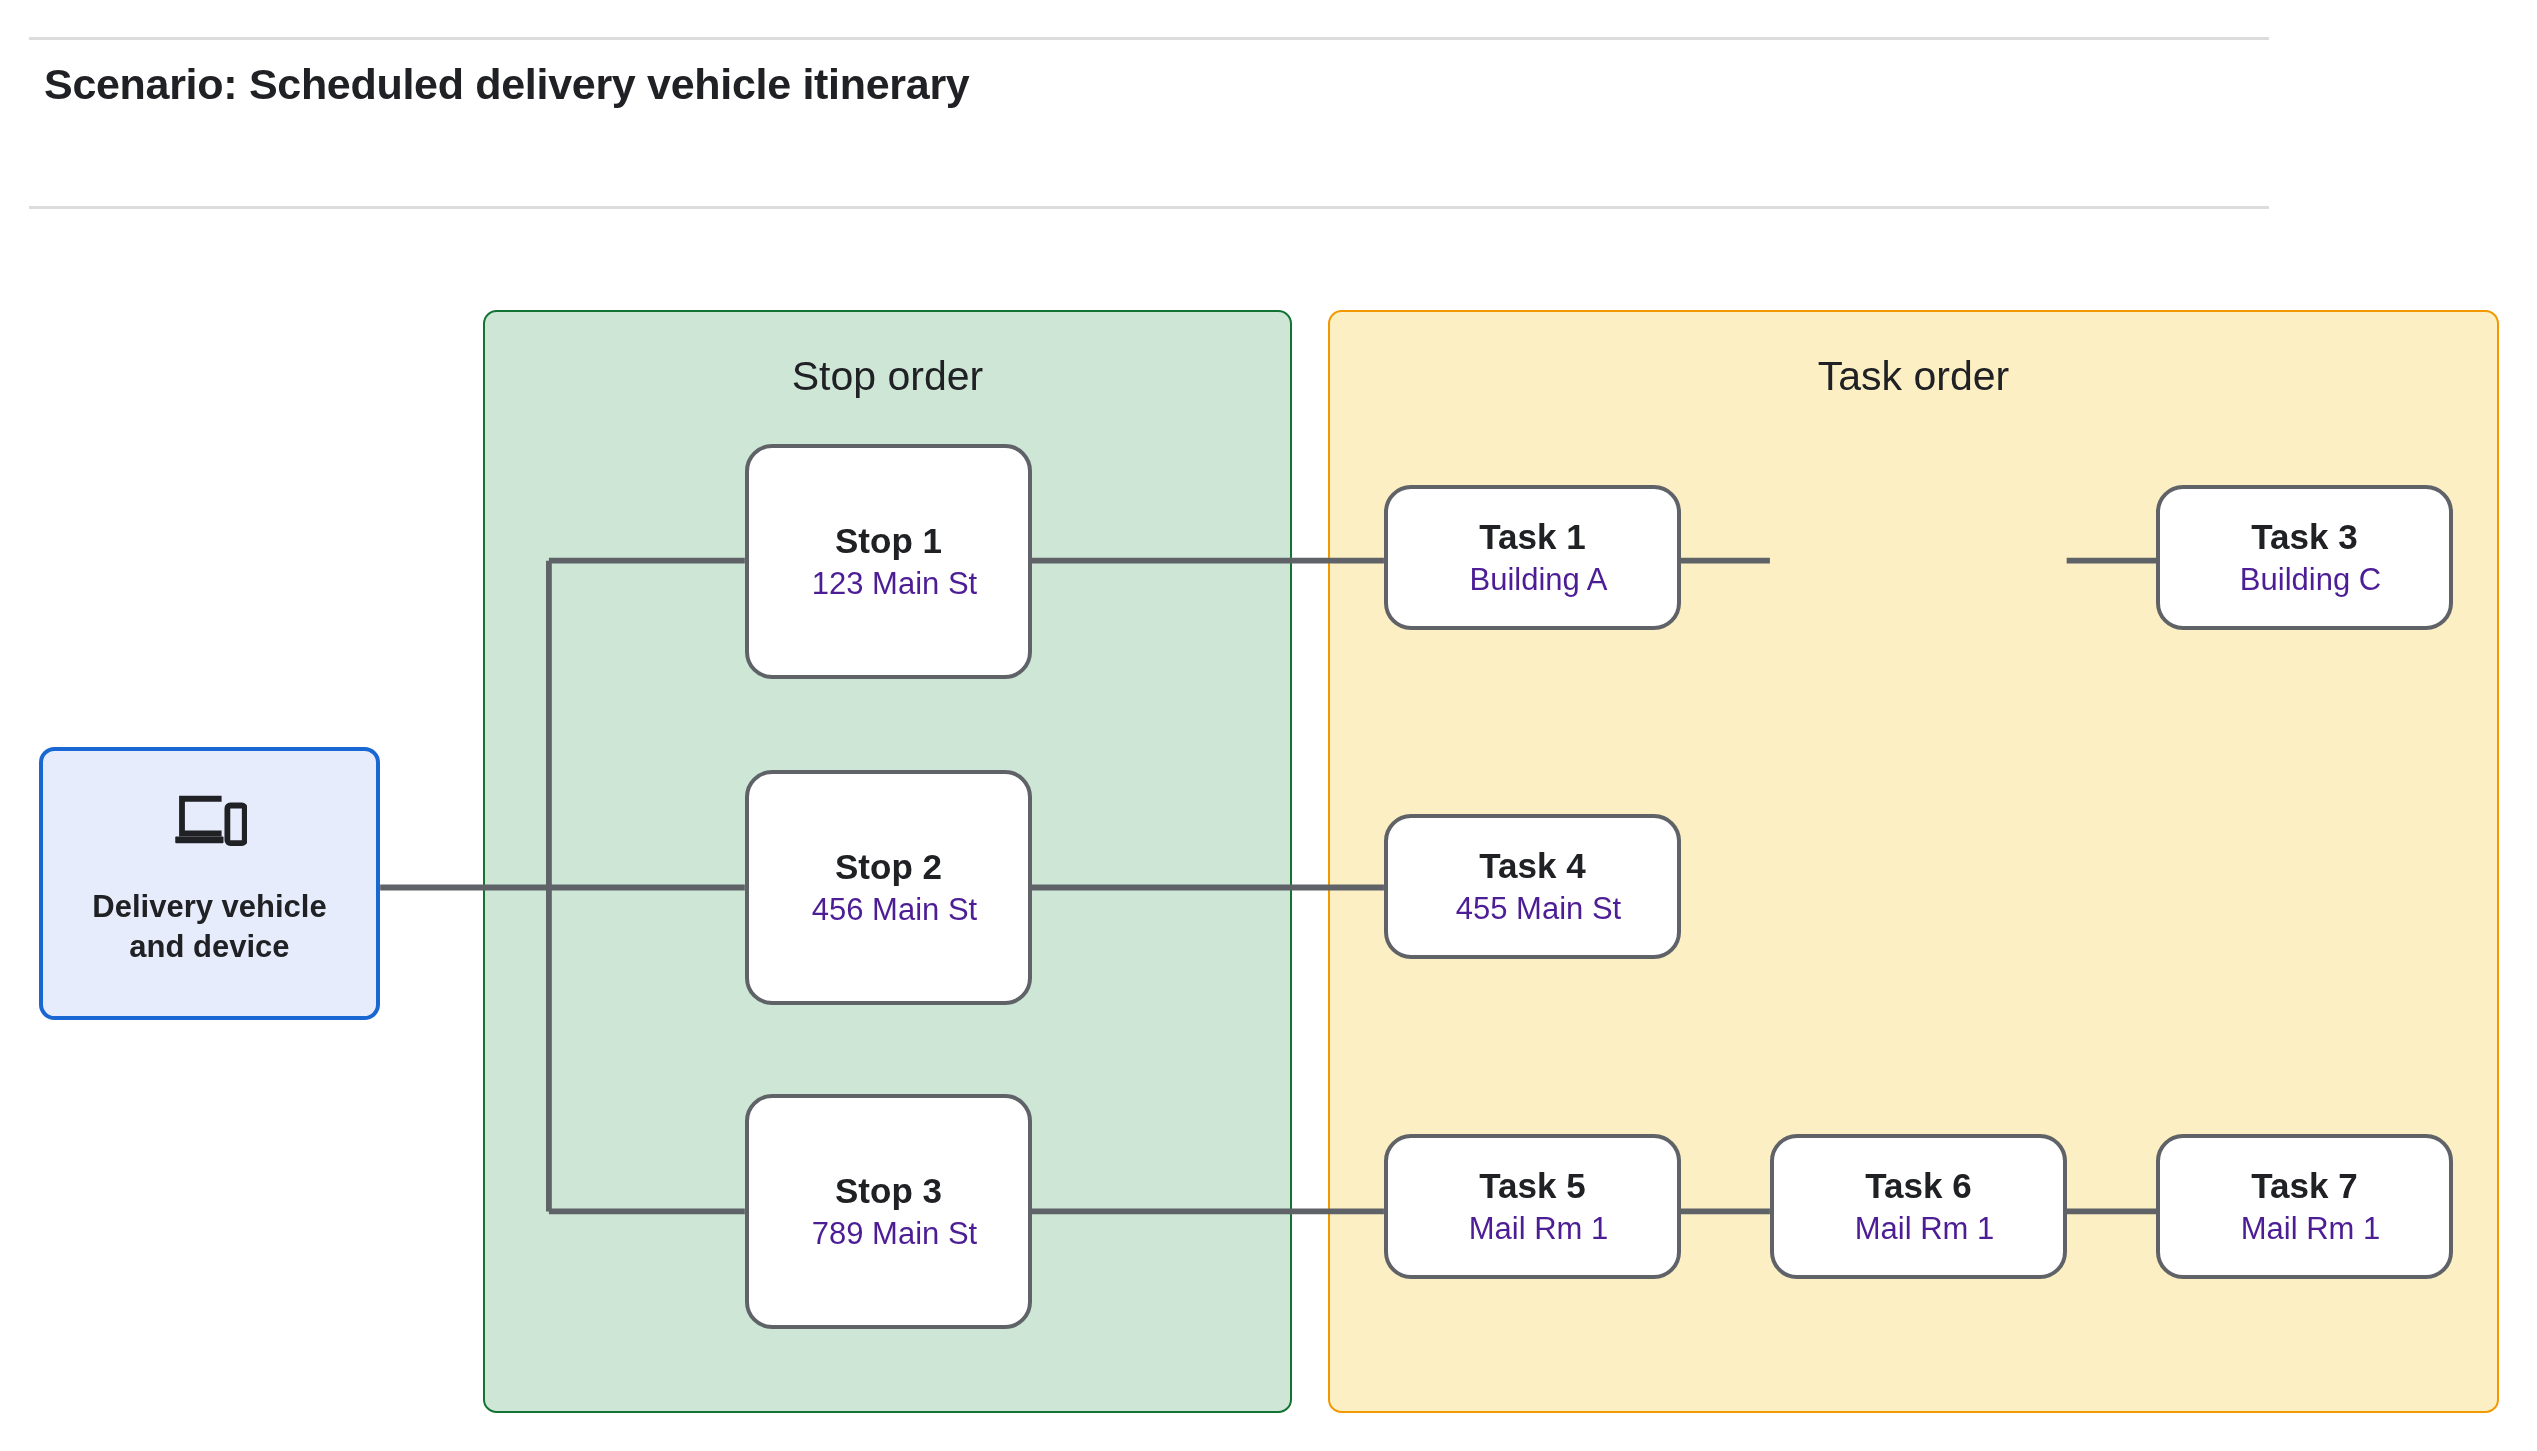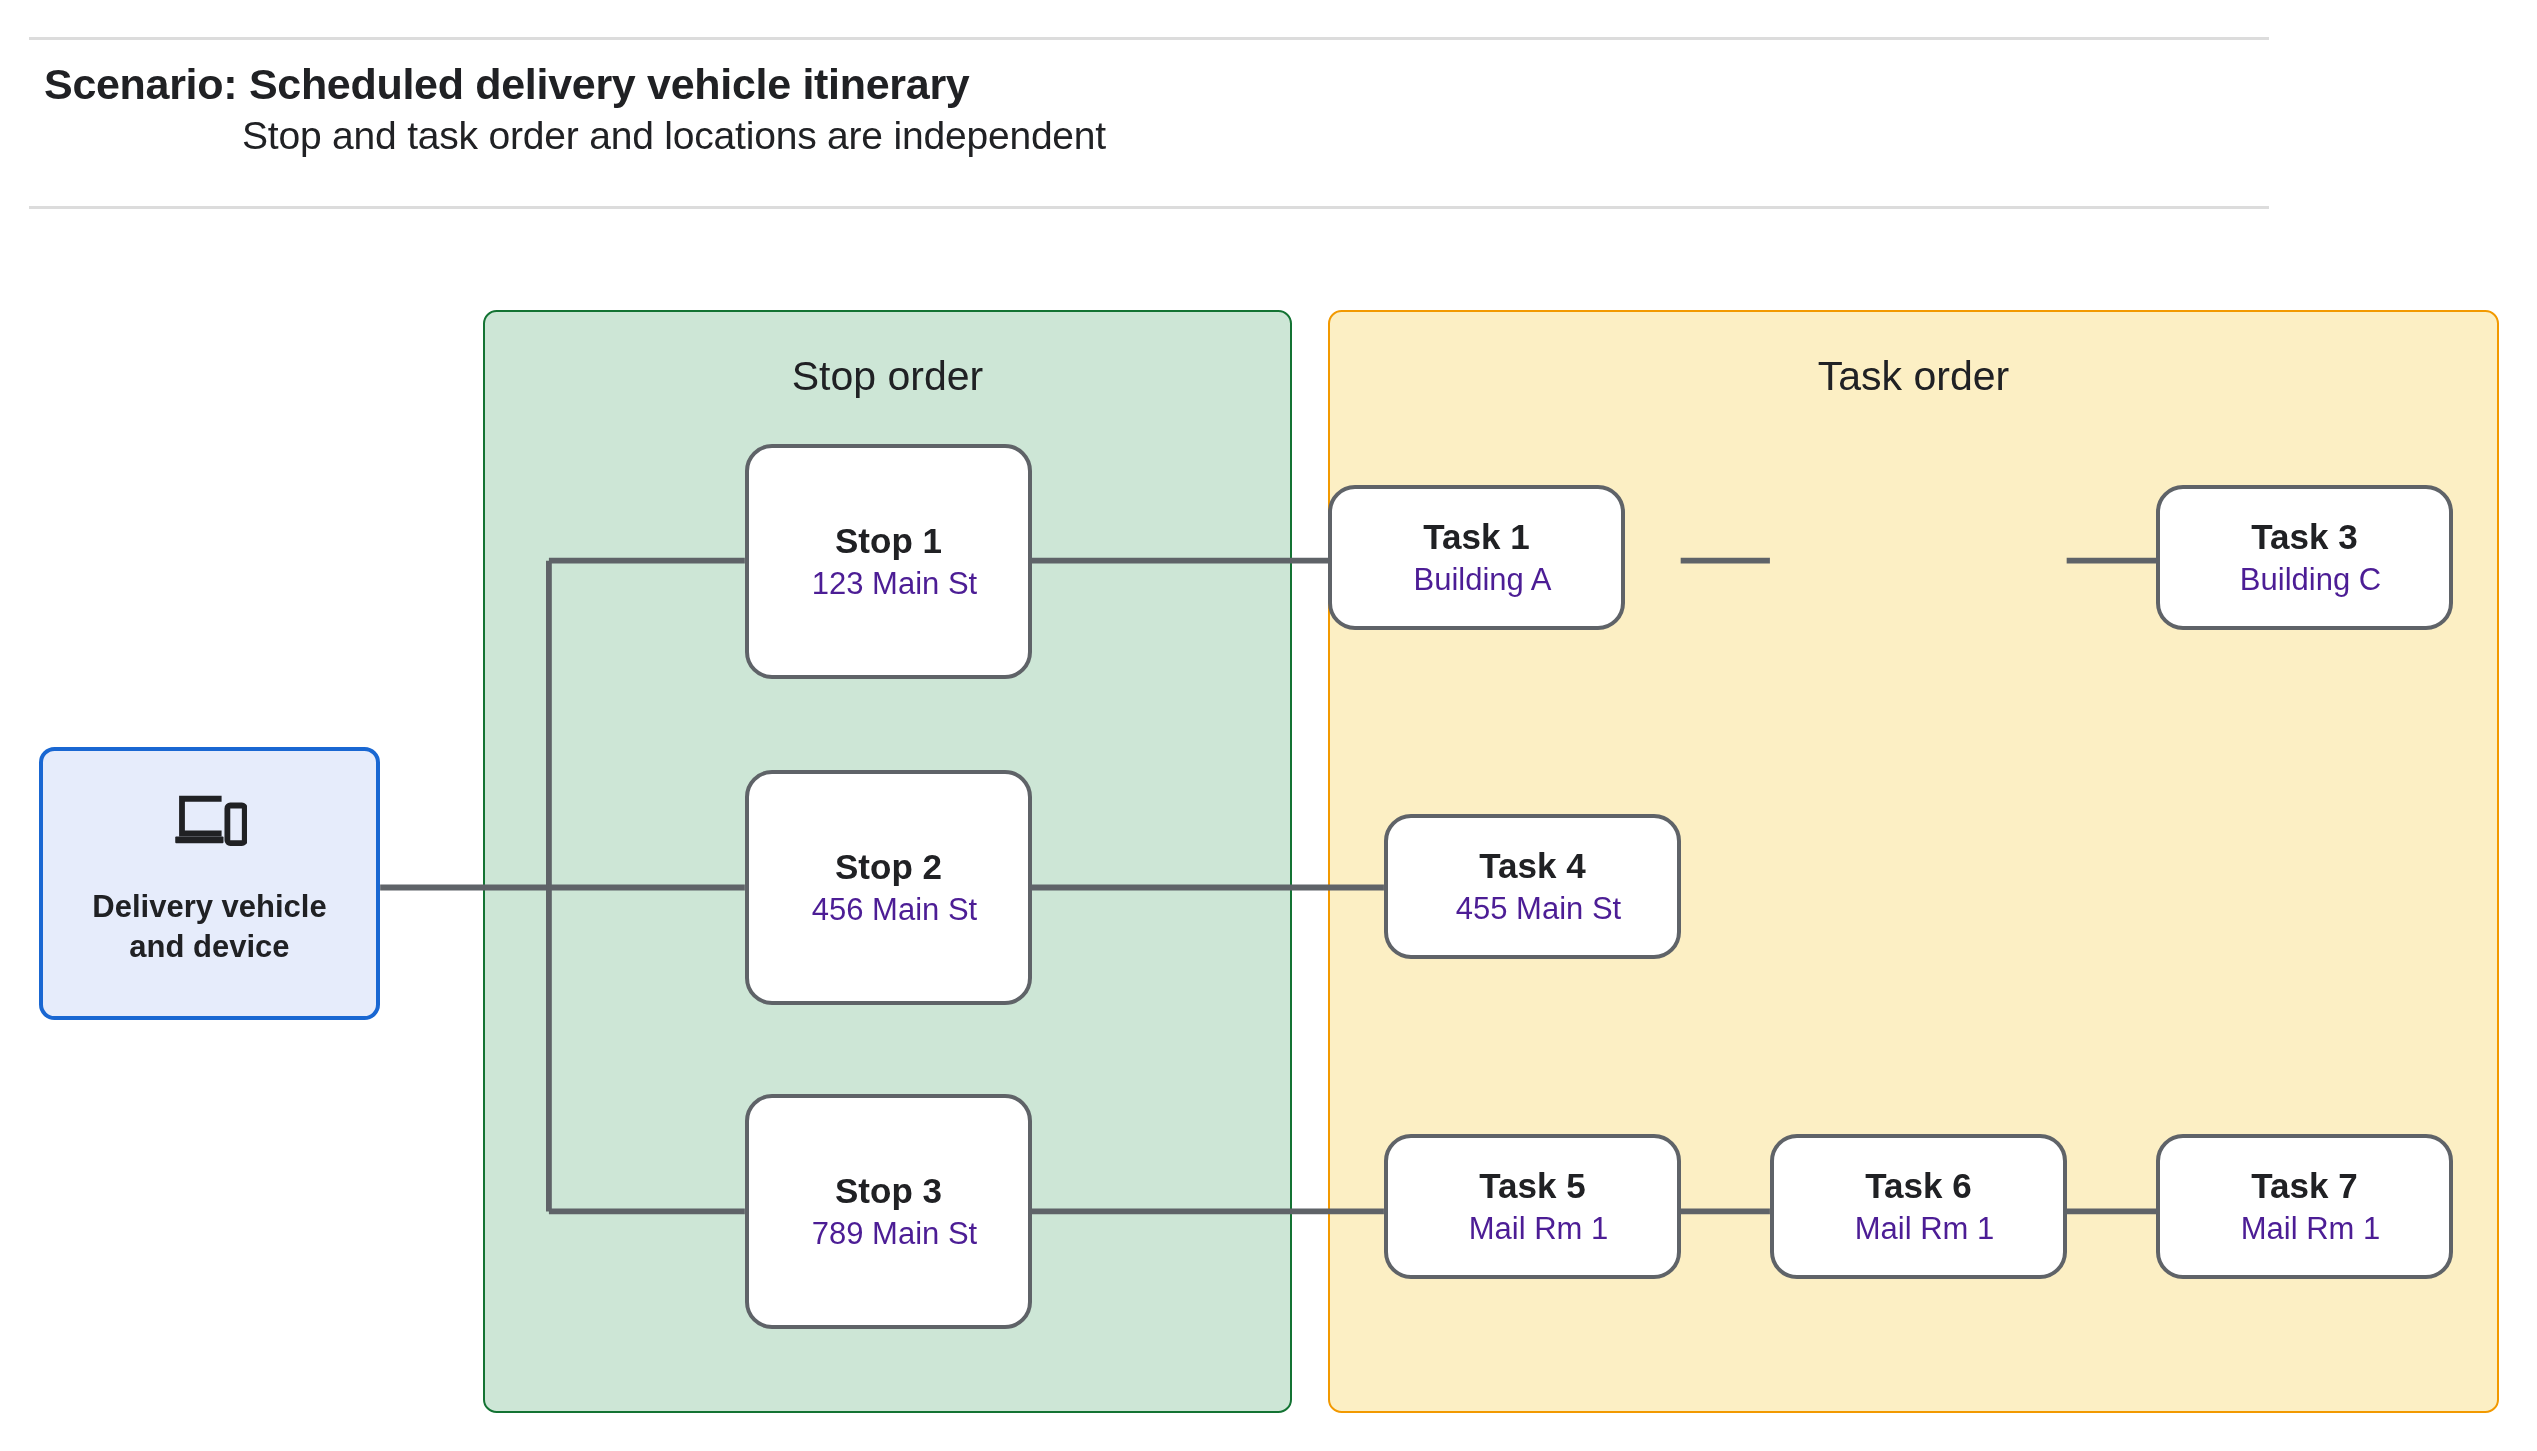--- a/index.html
+++ b/index.html
@@ -151,36 +151,35 @@
 
   .stop-node { width: 287px; height: 235px; }
   .task-node { width: 297px; height: 145px; }
 
   
   #stop-1 { left: 745px;  top: 444px;  }
   #stop-2 { left: 745px;  top: 770px;  }
   #stop-3 { left: 745px;  top: 1094px; }
 
   
-  #task-1 { left: 1328px; top: 485px;  }
+  #task-1 { left: 1384px; top: 485px;  }
   #task-2 { left: 1770px; top: 485px;  }
   #task-3 { left: 2156px; top: 485px;  }
   #task-4 { left: 1384px; top: 814px;  }
   #task-5 { left: 1384px; top: 1134px; }
   #task-6 { left: 1770px; top: 1134px; }
   #task-7 { left: 2156px; top: 1134px; }
 </style>
 </head>
 <body>
 
 <div id="page">
 
   <div class="rule" id="rule-top"></div>
   <div id="scenario-title">Scenario: Scheduled delivery vehicle itinerary</div>
-  <div id="scenario-subtitle">Stop and task order and locations are independent</div>
   <div class="rule" id="rule-bot"></div>
 
   <div class="panel" id="panel-task">
     <div class="panel-title">Task order</div>
   </div>
   <div class="panel" id="panel-stop">
     <div class="panel-title">Stop order</div>
   </div>
 
   <svg id="connectors" viewBox="0 0 2617 1497" width="2538" height="1452" xmlns="http://www.w3.org/2000/svg">

